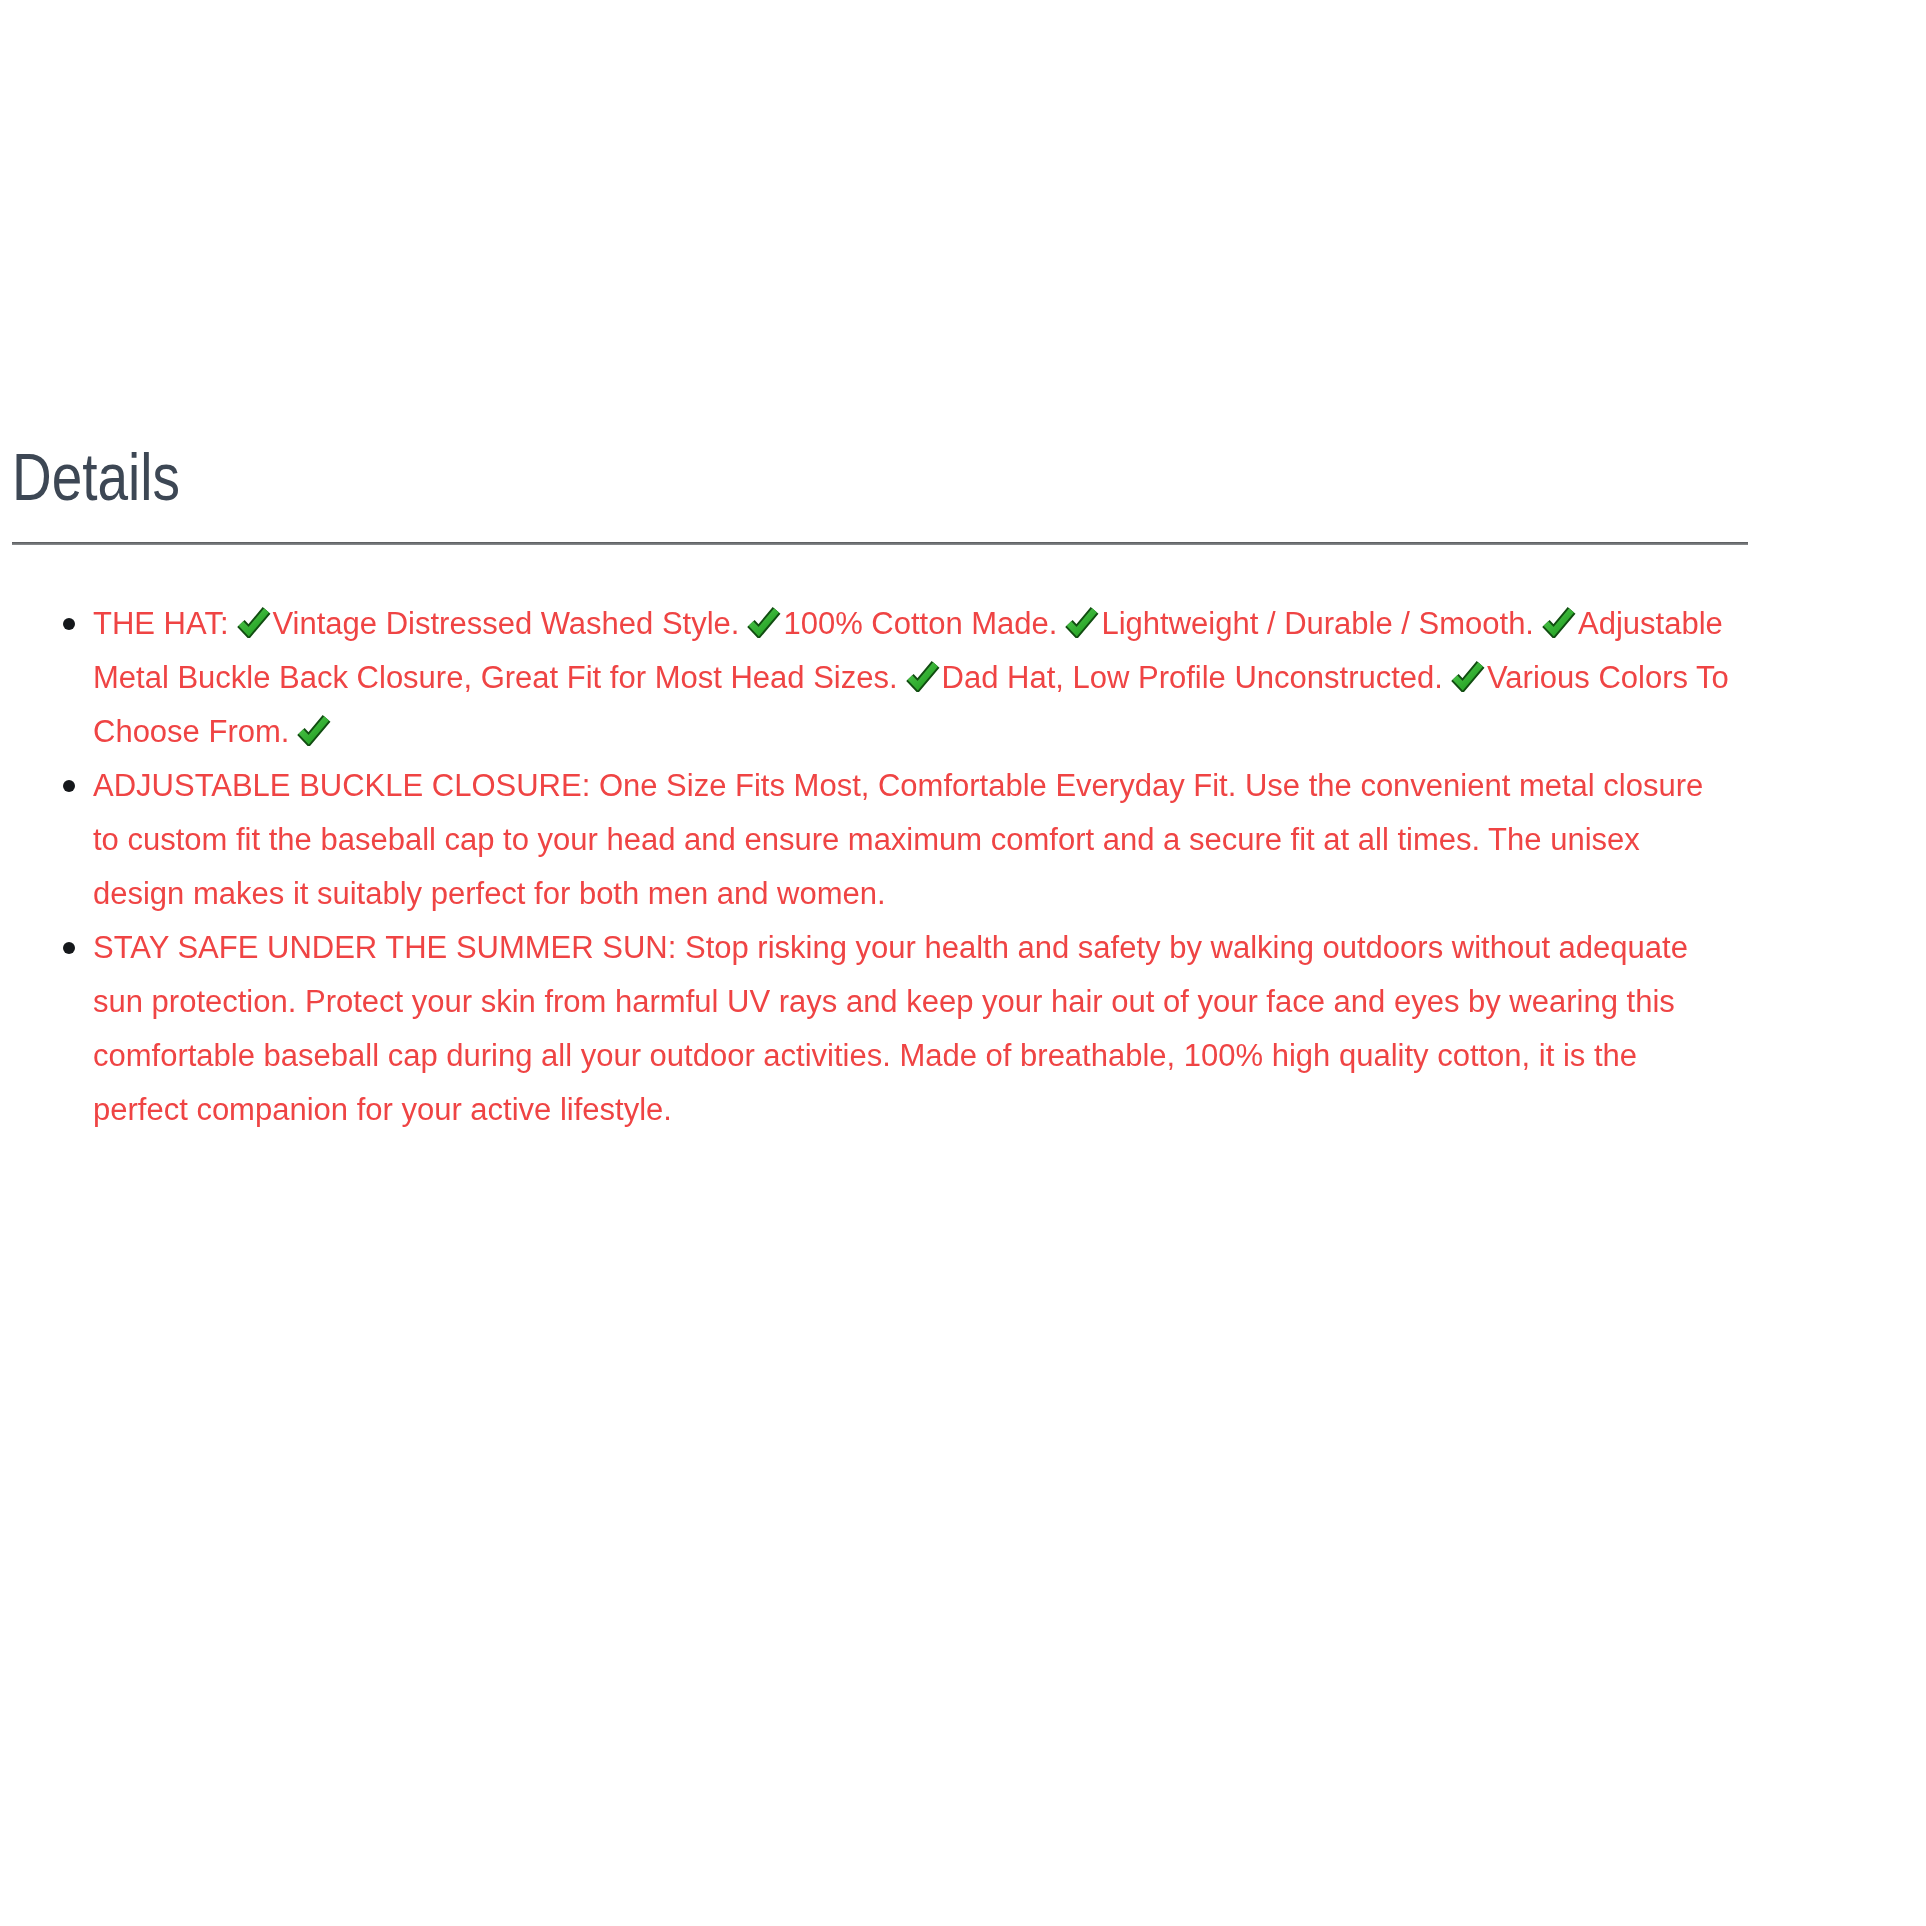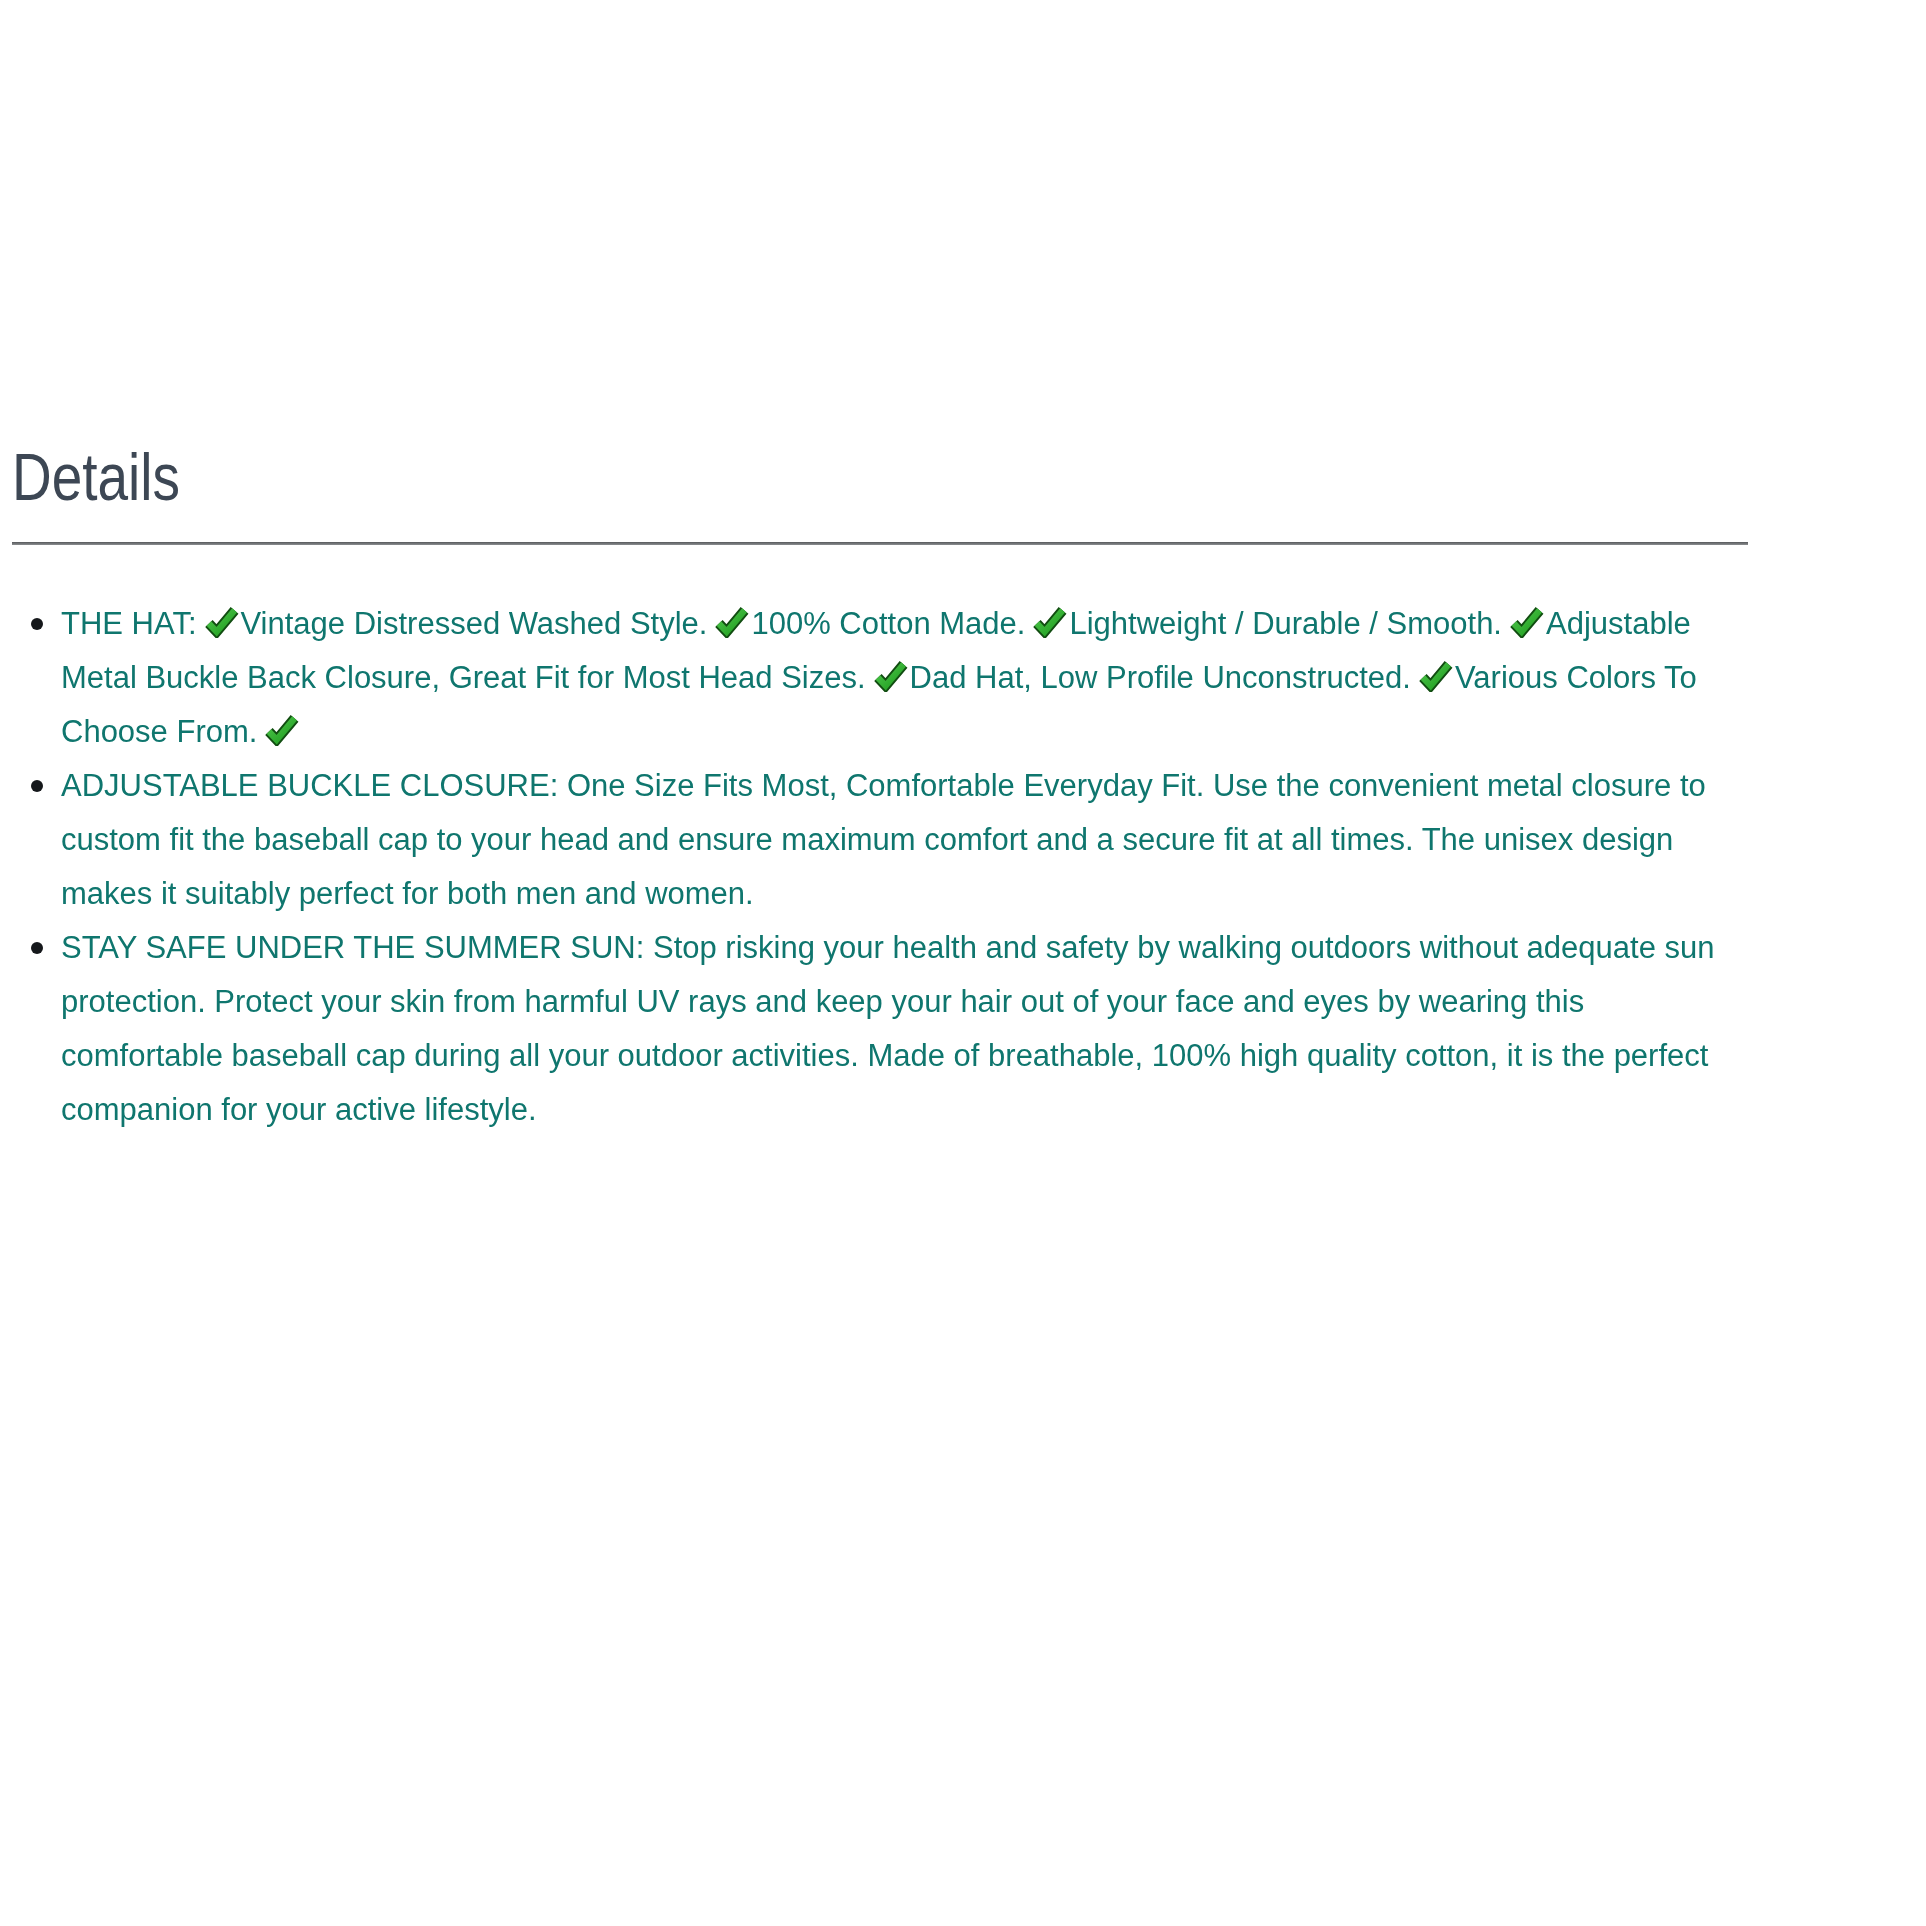--- a/index.html
+++ b/index.html
@@ -40,21 +40,22 @@
     list-style: none;
     margin: 52px 0 0 0;
     padding: 0;
   }
   .details-item {
     position: relative;
     padding: 0 12px 0 61px;
     font-size: 31px;
     line-height: 54px;
     font-weight: 400;
-    color: #0f766e;
+    color: #ef4444;
+    margin-left: 32px;
   }
   .details-item::before {
     content: "";
     position: absolute;
     left: 31px;
     top: 21px;
     width: 12px;
     height: 12px;
     border-radius: 50%;
     background: #15181b;

